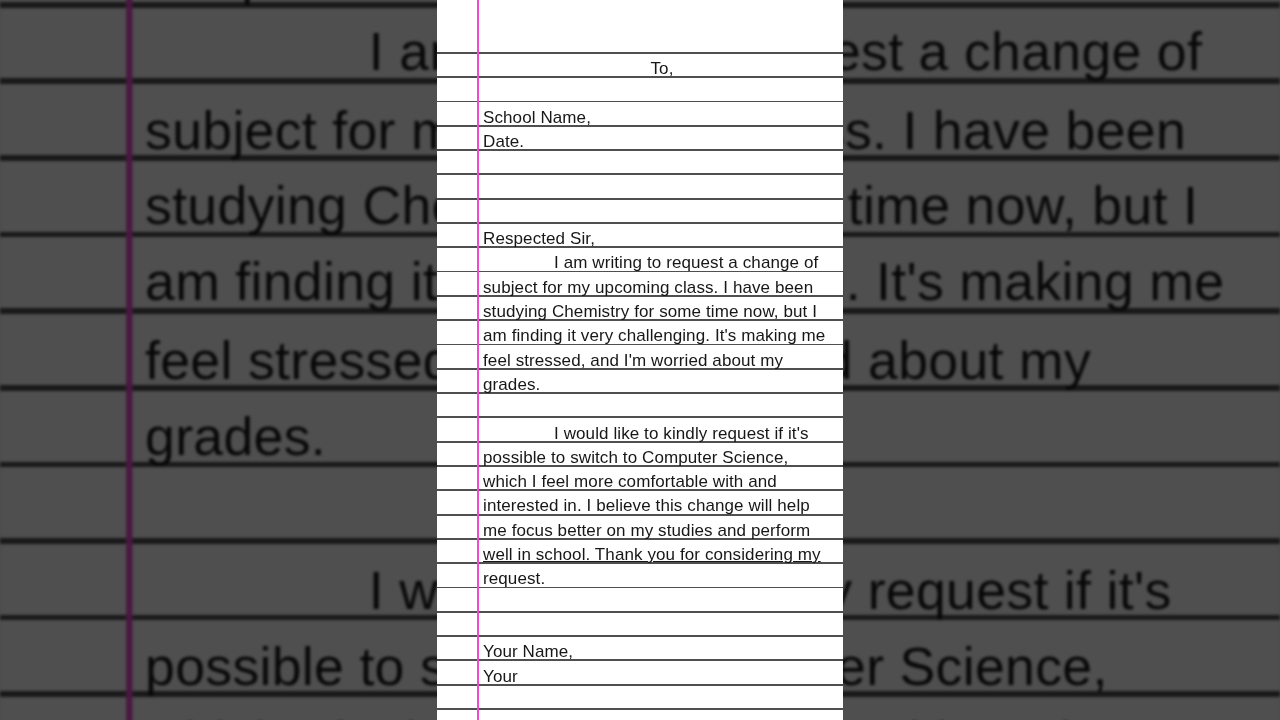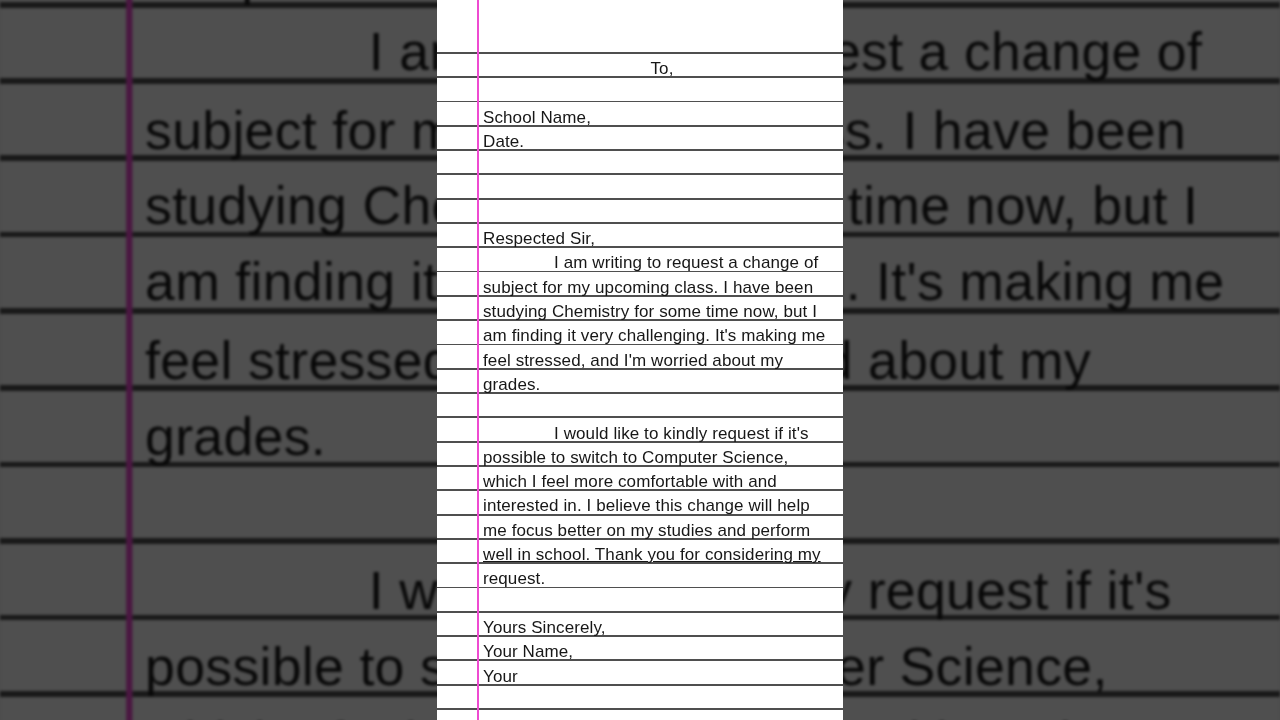--- a/index.html
+++ b/index.html
@@ -86,19 +86,18 @@
         <div class="page-line" style="top: 367.9px;">grades.</div>
         <div class="page-line" style="top: 392.2px;"></div>
         <div class="page-line indent" style="top: 416.5px;">I would like to kindly request if it's</div>
         <div class="page-line" style="top: 440.8px;">possible to switch to Computer Science,</div>
         <div class="page-line" style="top: 465.1px;">which I feel more comfortable with and</div>
         <div class="page-line" style="top: 513.7px;">me focus better on my studies and perform</div>
         <div class="page-line" style="top: 489.4px;">interested in. I believe this change will help</div>
         <div class="page-line" style="top: 538px; text-decoration: underline;">well in school. Thank you for considering my</div>
         <div class="page-line" style="top: 562.3px;">request.</div>
         <div class="page-line" style="top: 586.6px;"></div>
-        <div class="page-line" style="top: 610.9px;">Yours Sincerely,</div>
         <div class="page-line" style="top: 635.2px;">Your Name,</div>
         <div class="page-line" style="top: 659.5px;">Your</div>
       </div>
   </div>
 
 </div>
 
 </body></html>

